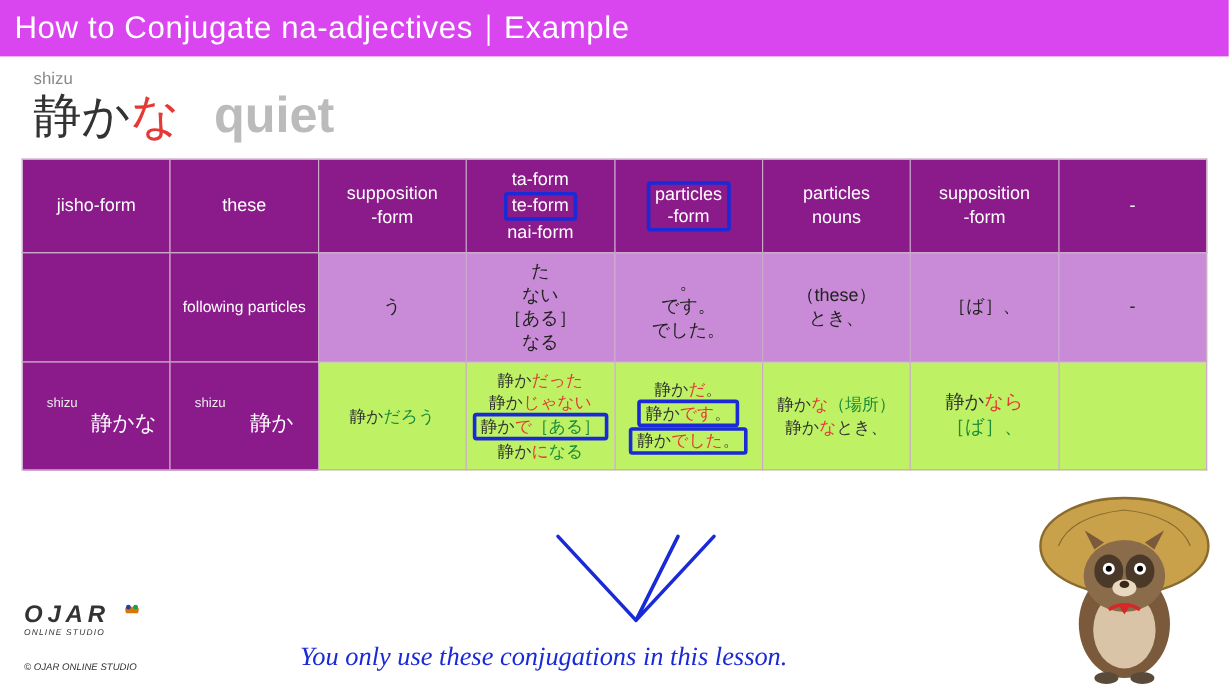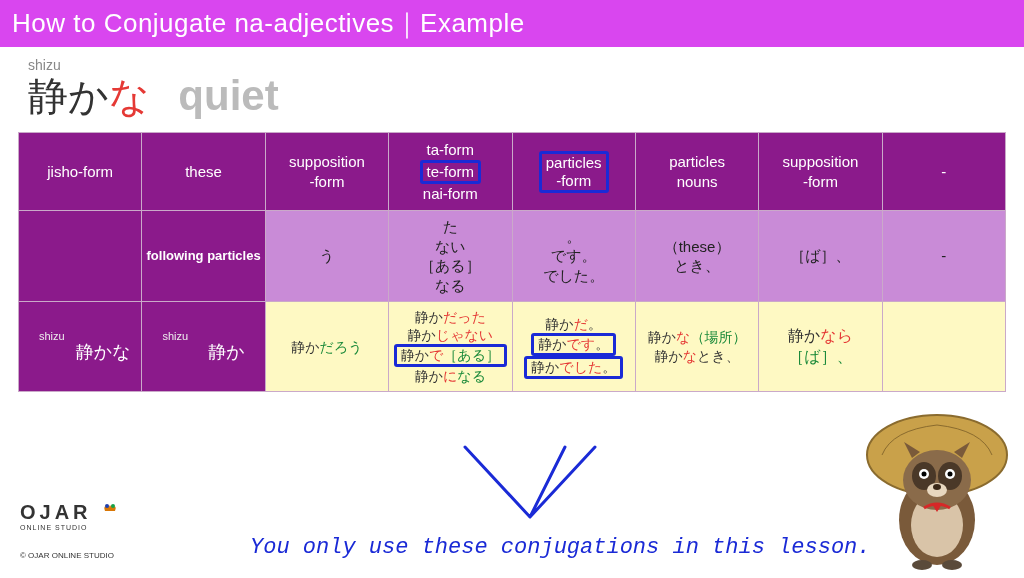--- a/index.html
+++ b/index.html
@@ -42,54 +42,54 @@
     line-height: 1.3;
   }
   thead th {
     background: #8b1a8b;
     color: #fff;
     font-weight: 400;
     font-size: 15px;
     height: 78px;
   }
   tbody tr.suffix td { background: #c98bd7; color: #222; font-size: 15px; height: 74px; }
-  tbody tr.suffix td.stemcell { background: #8b1a8b; color: #fff; font-size: 13px; font-weight: bold; }
-  tbody tr.example td { background: #fef9c3; color: #333; font-size: 14px; height: 86px; }
+  tbody tr.suffix td.stemcell { background: #8b1a8b; color: #fff; font-size: 13px; }
+  tbody tr.example td { background: #bef264; color: #333; font-size: 14px; height: 86px; }
   tbody tr.example td.stemcell {
     background: #8b1a8b; color: #fff;
   }
   .ruby2 { font-size: 11px; display: block; color: #eee; margin-bottom: -2px; text-align: left; padding-left: 16px;}
   .big { font-size: 18px; margin-left: 46px; }
   .red { color: #e53935; }
   .green { color: #1b8a3a; }
   .boxed {
     border: 3px solid #1a2ad6;
     border-radius: 3px;
     padding: 0 4px;
     display: inline-block;
     line-height: 1.2;
   }
   .annot {
     position: absolute;
     left: 250px; bottom: 18px;
     color: #1a2ad6;
     font-size: 22px;
     font-style: italic;
-    font-family: Liberation Mono, monospace;
+    font-family: Liberation Serif, serif;
   }
   .arrow {
     position: absolute;
     left: 440px; top: 442px;
     width: 180px; height: 80px;
     pointer-events: none;
   }
   .logo {
     position: absolute;
     left: 20px; bottom: 18px;
-    font-size: 11px; color: #333;
+    font-size: 11px; color: #333; font-style: italic;
   }
   .logo .brand { font-size: 20px; letter-spacing: 4px; font-weight: 700; }
   .logo .sub { font-size: 7px; letter-spacing: 1px; }
   .mascot {
     position: absolute;
     right: 12px; bottom: 8px;
     width: 150px; height: 170px;
   }
 </style>
 </head>

